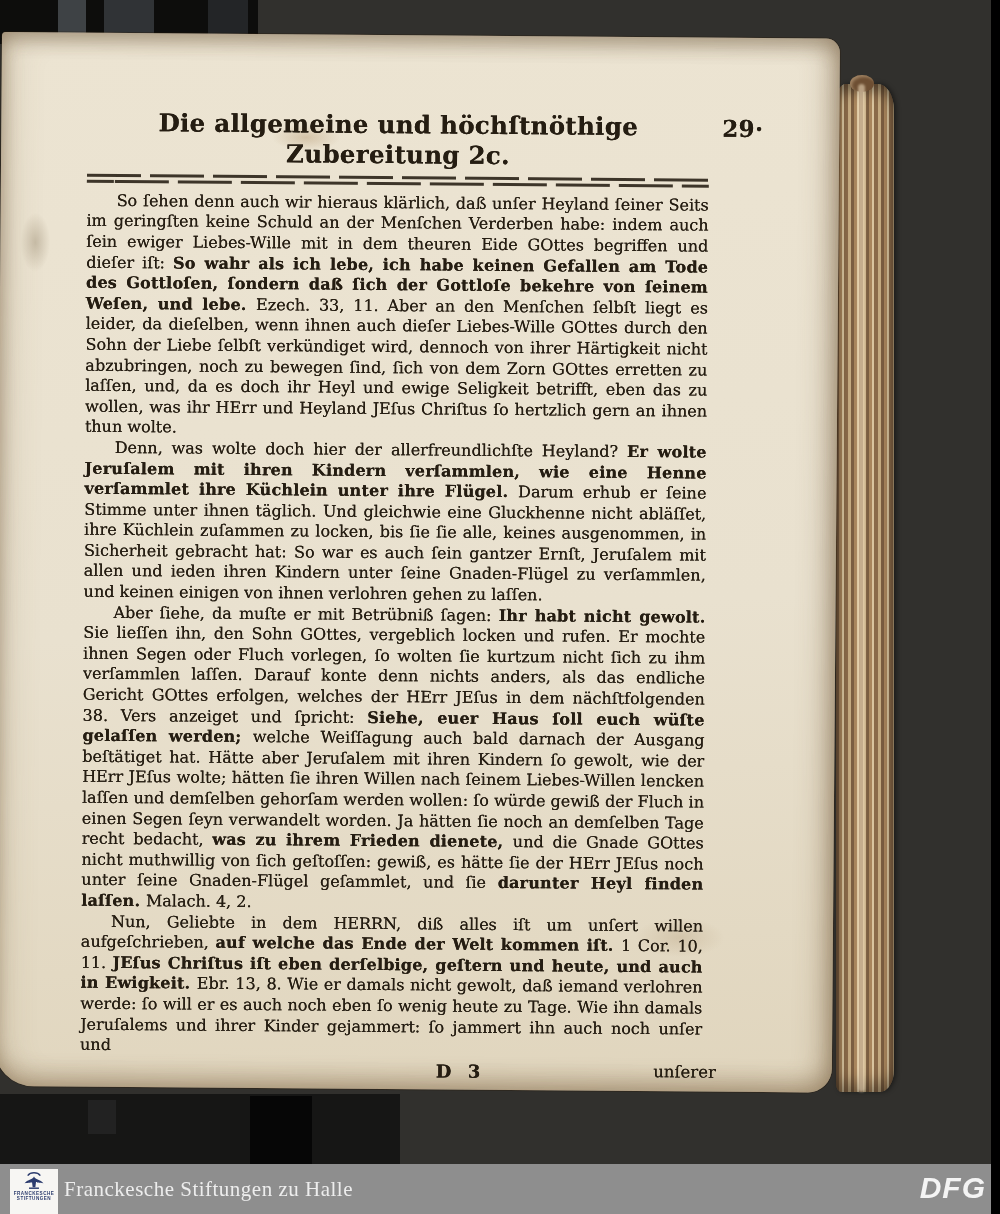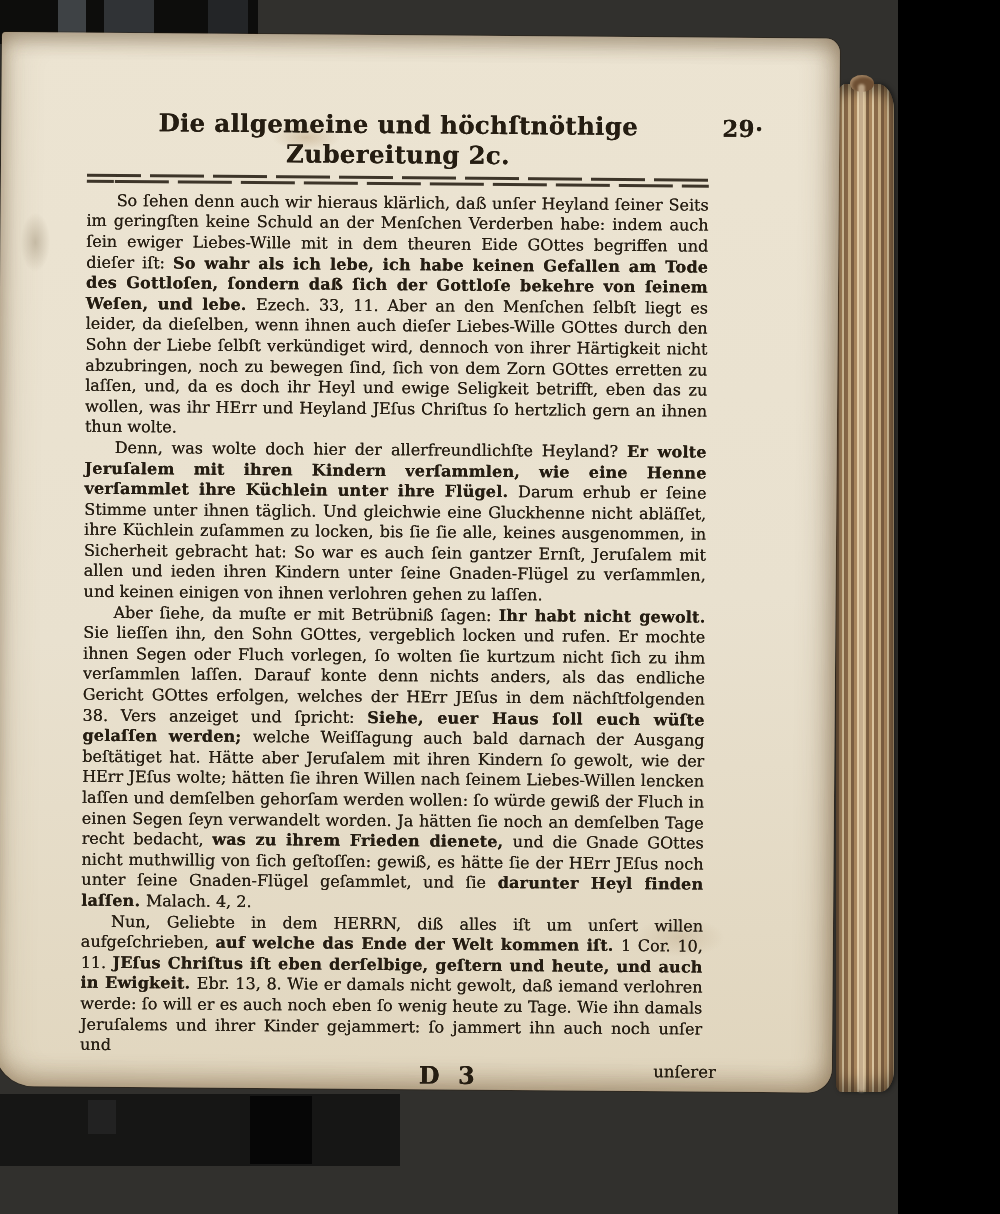--- a/index.html
+++ b/index.html
@@ -1,17 +1,17 @@
 <!DOCTYPE html>
 <html style="--bg: #31302d; --paper: #e9e1cf; --ink: #251d12; --bar: #8e8e8e; --logo_blue: #2c3c6e;"><head>
 <meta charset="utf-8">
 <style>
   html,body { margin:0; padding:0; background:#000; }
   .stage {
-    position:relative; width:898px; height:1214px; overflow:hidden;
+    position:relative; width:991px; height:1214px; overflow:hidden;
     background:var(--bg, #31302d);
     font-family:"DejaVu Serif", serif;
   }
   
   .equip { position:absolute; }
   .eq-top-black  { left:0; top:0; width:258px; height:44px; background:#0d0d0c; }
   .eq-bar1 { left:58px;  top:0; width:28px; height:41px; background:#3e4245; border-radius:0 0 4px 4px; }
   .eq-bar2 { left:104px; top:0; width:50px; height:38px; background:#303336; border-radius:0 0 3px 3px; }
   .eq-bar3 { left:208px; top:0; width:40px; height:34px; background:#232527; }
   .eq-bot-dark  { left:0; top:1094px; width:400px; height:72px; background:#161615; }
@@ -73,21 +73,21 @@
   .double-rule .rl.offset { background-position-x:28px; margin-bottom:0; }
 
   .body-text {
     margin-top:8px; font-size:16px; line-height:20.6px; text-align:justify;
     text-shadow:0 0 .3px currentColor;
   }
   .body-text p { margin:0; text-indent:30px; }
   .body-text .emph { font-weight:bold; letter-spacing:.2px; }
 
   .sig-row { position:relative; height:24px; margin-top:2px; font-size:16.5px; text-shadow:0 0 .3px currentColor; }
-  .sig-mark { position:absolute; left:50%; margin-left:28px; font-weight:bold; letter-spacing:5px; font-size:24px; }
+  .sig-mark { position:absolute; left:50%; margin-left:45px; font-weight:bold; letter-spacing:5px; font-size:18px; }
   .catchword { position:absolute; right:-14px; }
 
   
   .footer-bar { position:absolute; left:0; bottom:0; width:1000px; height:50px; background:var(--bar,#8e8e8e); }
   .logo-box {
     position:absolute; left:10px; top:5px; width:48px; height:45px;
     background:#f7f6f3; display:flex; flex-direction:column; align-items:center; padding-top:3px; box-sizing:border-box;
   }
   .logo-text { margin-top:1px; font-family:"Liberation Sans", sans-serif; font-weight:bold;
     font-size:4.6px; line-height:5.4px; letter-spacing:.5px; color:var(--logo_blue,#2c3c6e); text-align:center; }
@@ -142,14 +142,31 @@
           <p><span>Nun, Geliebte in dem HERRN, diß alles iſt um unſert willen aufgeſchrieben, </span><span class="emph">auf welche das Ende der Welt kommen iſt. </span><span>1 Cor. 10, 11. </span><span class="emph">JEſus Chriſtus iſt eben derſelbige, geſtern und heute, und auch in Ewigkeit. </span><span>Ebr. 13, 8.   Wie er damals nicht gewolt, daß iemand verlohren werde: ſo will er es auch noch eben ſo wenig heute zu Tage.   Wie ihn damals Jeruſalems und ihrer Kinder gejammert: ſo jammert ihn auch noch unſer und</span></p>
         </div>
 
       <div class="sig-row">
         <span class="sig-mark">D 3</span>
         <span class="catchword">unſerer</span>
       </div>
     </div>
   </div>
 
+  <div class="footer-bar">
+    <div class="logo-box">
+      <svg width="22" height="18" viewBox="0 0 24 20">
+        <path d="M5 4 A8 6 0 0 1 19 4" fill="none" stroke="#2c3c6e" stroke-width="1.6"></path>
+        <path d="M12 5 L14.5 9 L13.5 17 L10.5 17 L9.5 9 Z" fill="#2c3c6e"></path>
+        <path d="M11.5 6.5 C8 9 5.5 8.5 1.5 12.5 C6 11.5 9 12.5 11 10.5 Z" fill="#2c3c6e"></path>
+        <path d="M12.5 6.5 C16 9 18.5 8.5 22.5 12.5 C18 11.5 15 12.5 13 10.5 Z" fill="#2c3c6e"></path>
+        <rect x="6.5" y="17.2" width="11" height="1.6" fill="#2c3c6e"></rect>
+      </svg>
+      <div class="logo-text">
+        <div>FRANCKESCHE</div>
+        <div>STIFTUNGEN</div>
+      </div>
+    </div>
+    <div class="institution">Franckesche Stiftungen zu Halle</div>
+    <div class="dfg">DFG</div>
+  </div>
 
 </div>
 
 </body></html>

